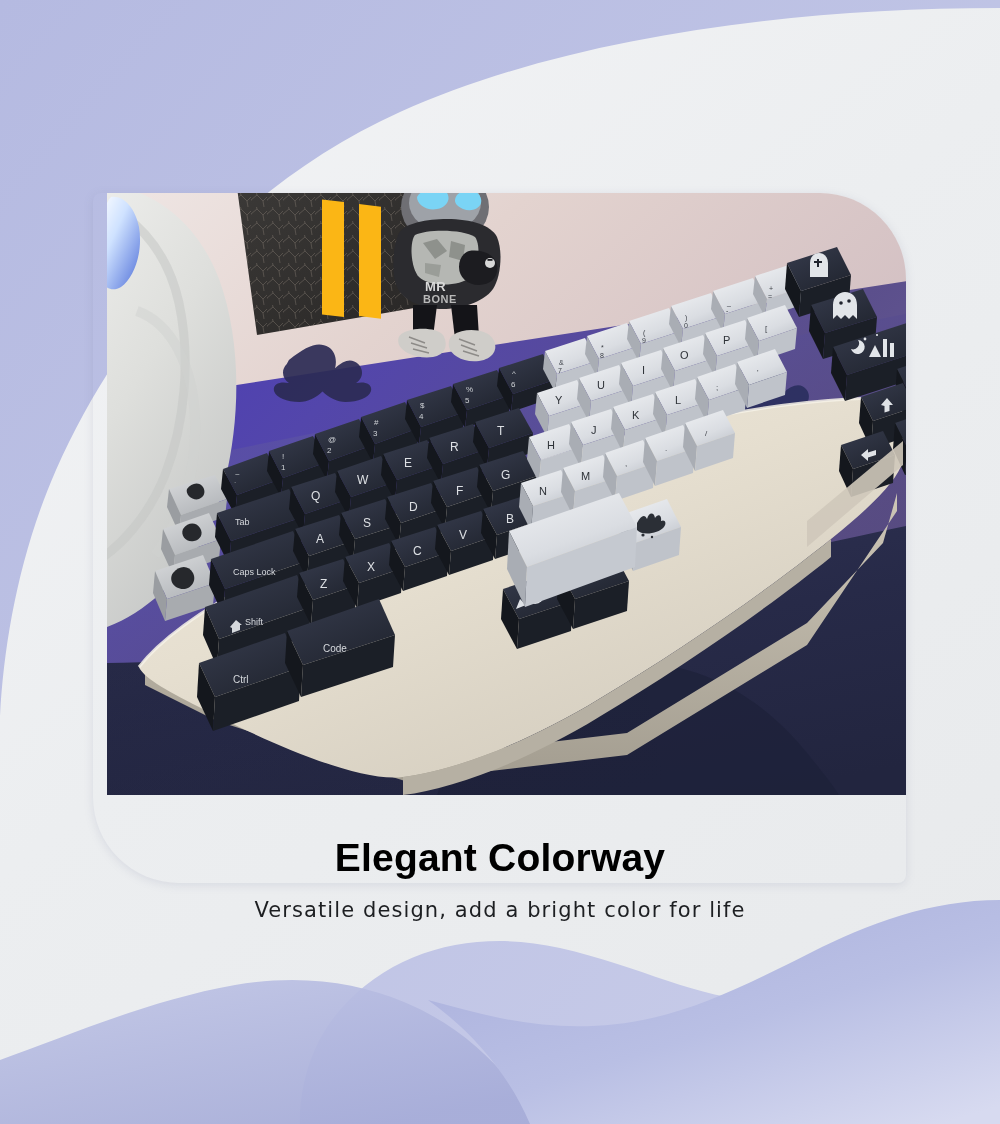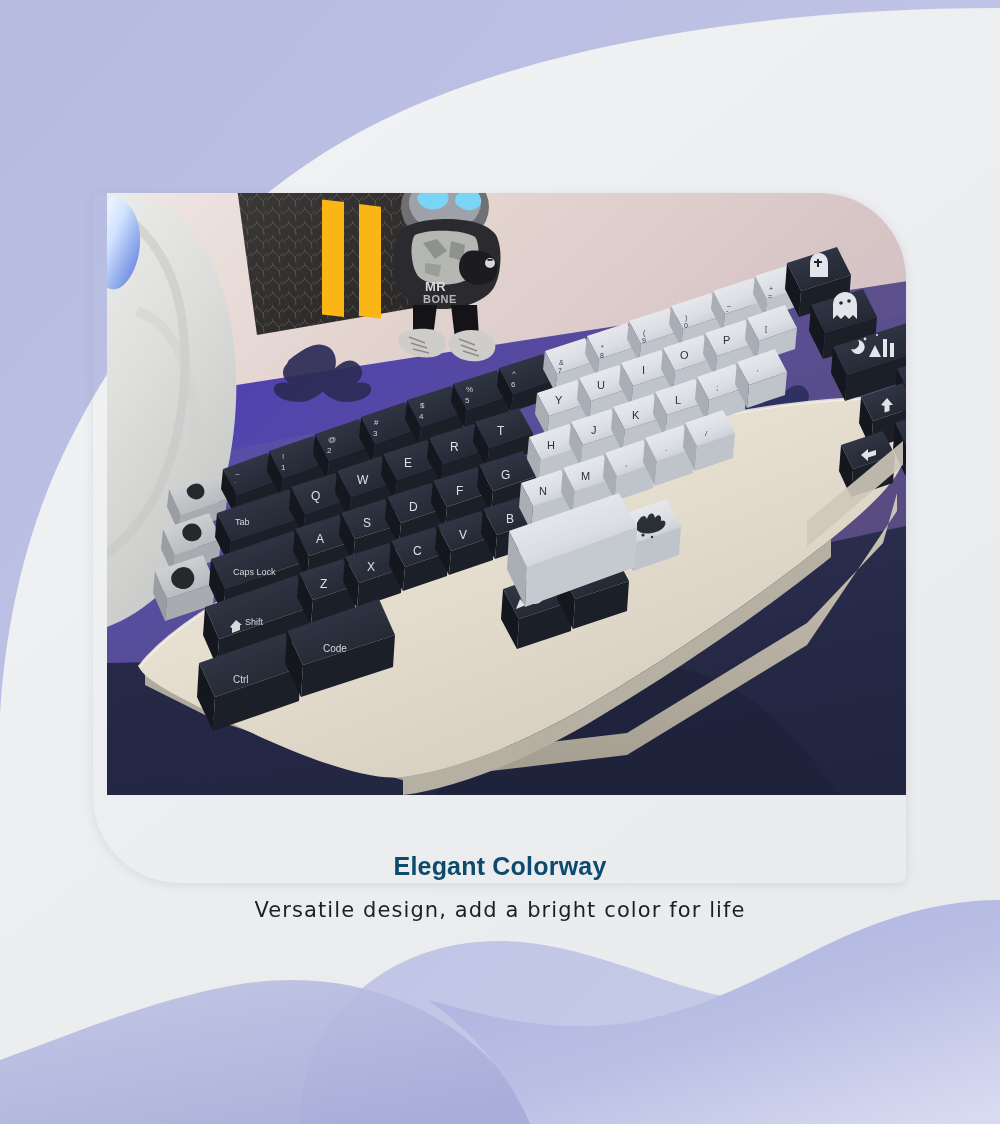--- a/index.html
+++ b/index.html
@@ -28,26 +28,25 @@
   .product-card svg { display:block; width:813px; height:602px; }
 
   
   .caption-block {
     position:absolute;
     left:0; top:836px; width:1000px;
     text-align:center;
     z-index:3;
   }
   .headline {
-    font-size:25px;
+    font-size:39px;
     font-weight:700;
-    color:#0c4a6e;
+    color:#000000;
     letter-spacing:.2px;
     line-height:1.15;
-    margin-top:16px;
   }
   .subhead {
     margin-top:17px;
     font-size:21px;
     font-weight:400;
     color:#1d1f22;
     letter-spacing:1.1px;
     font-family:"DejaVu Sans", sans-serif;
   }
 </style>

